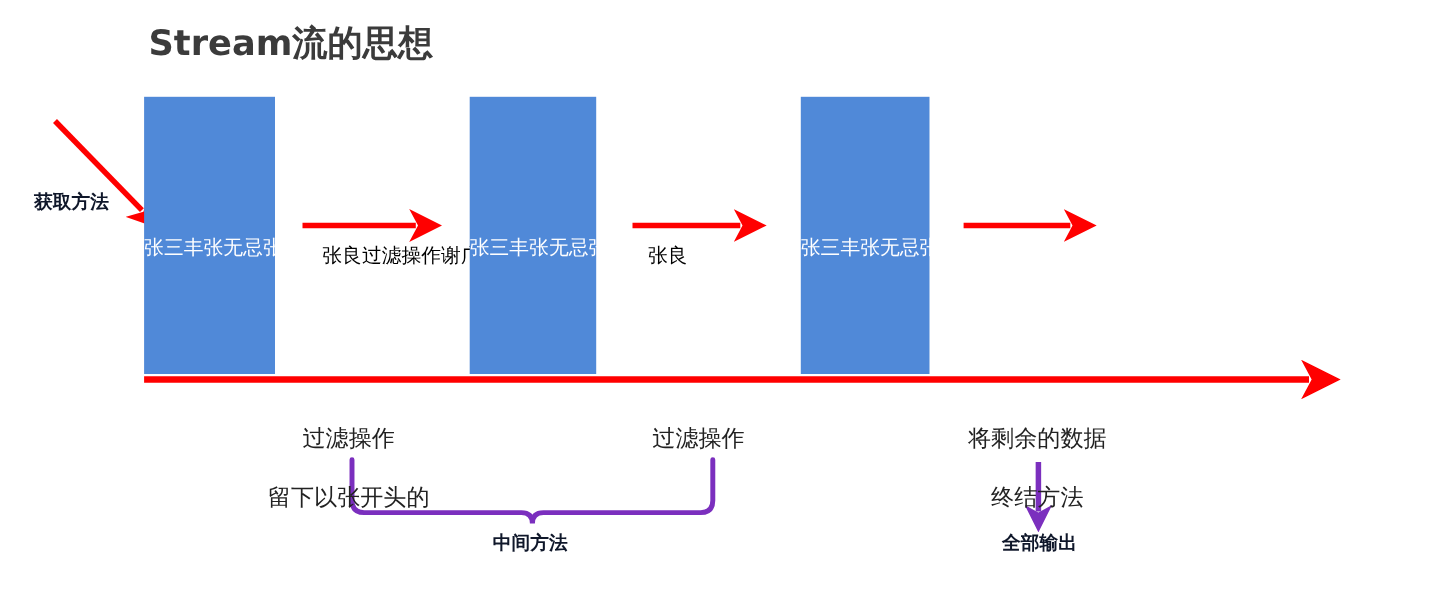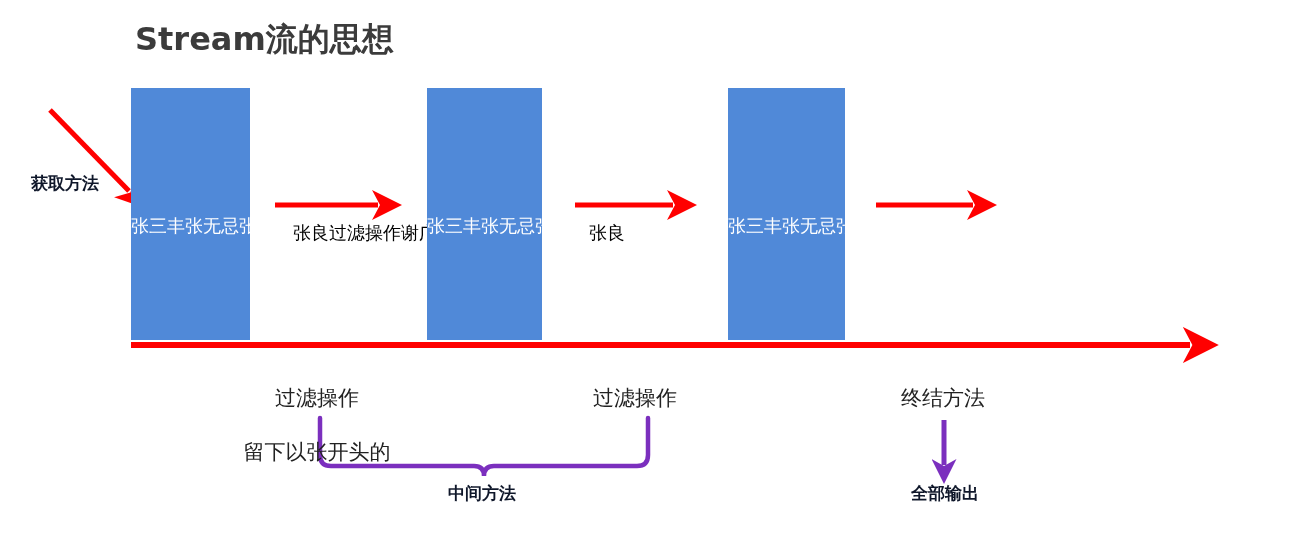--- a/index.html
+++ b/index.html
@@ -156,20 +156,21 @@
   </div>
 
   <div class="caption" id="caption-1">
     <div>过滤操作</div>
     <div>留下以张开头的</div>
   </div>
   <div class="caption" id="caption-2">
     <div>过滤操作</div>
   </div>
   <div class="caption" id="caption-3">
+    <div>将剩余的数据</div>
     <div>终结方法</div>
   </div>
 
   <div class="red-label" id="label-acquire">获取方法</div>
   <div class="red-label" id="label-intermediate">中间方法</div>
   <div class="red-label" id="label-terminal">全部输出</div>
 
 </div>
 
 </body></html>

